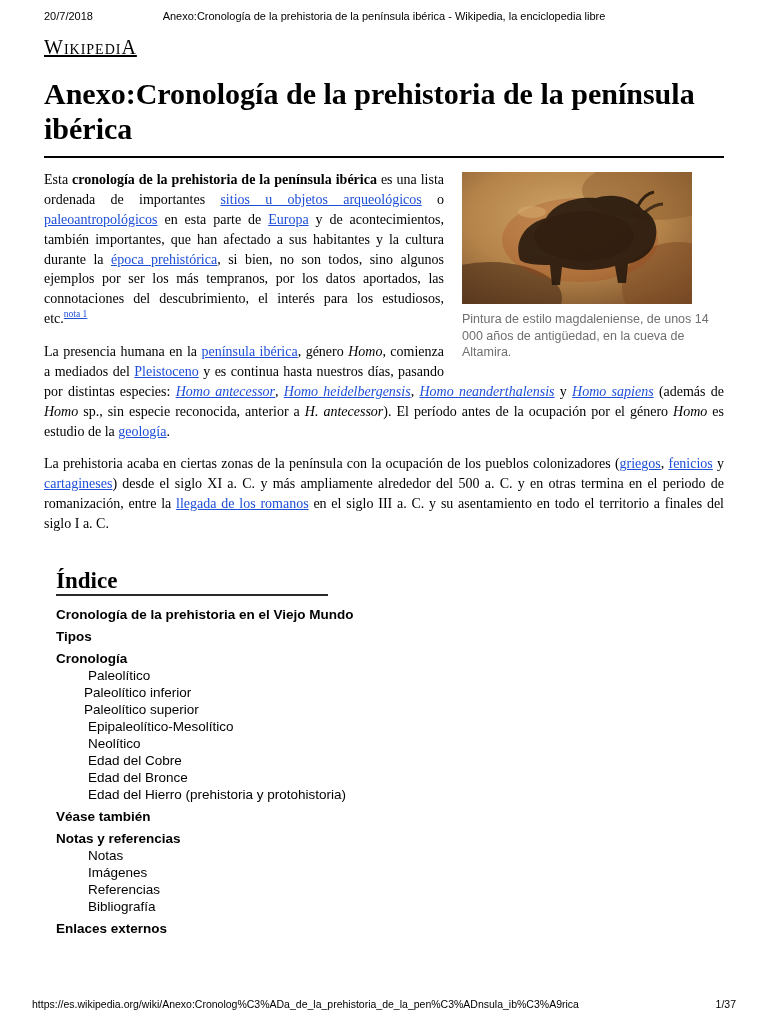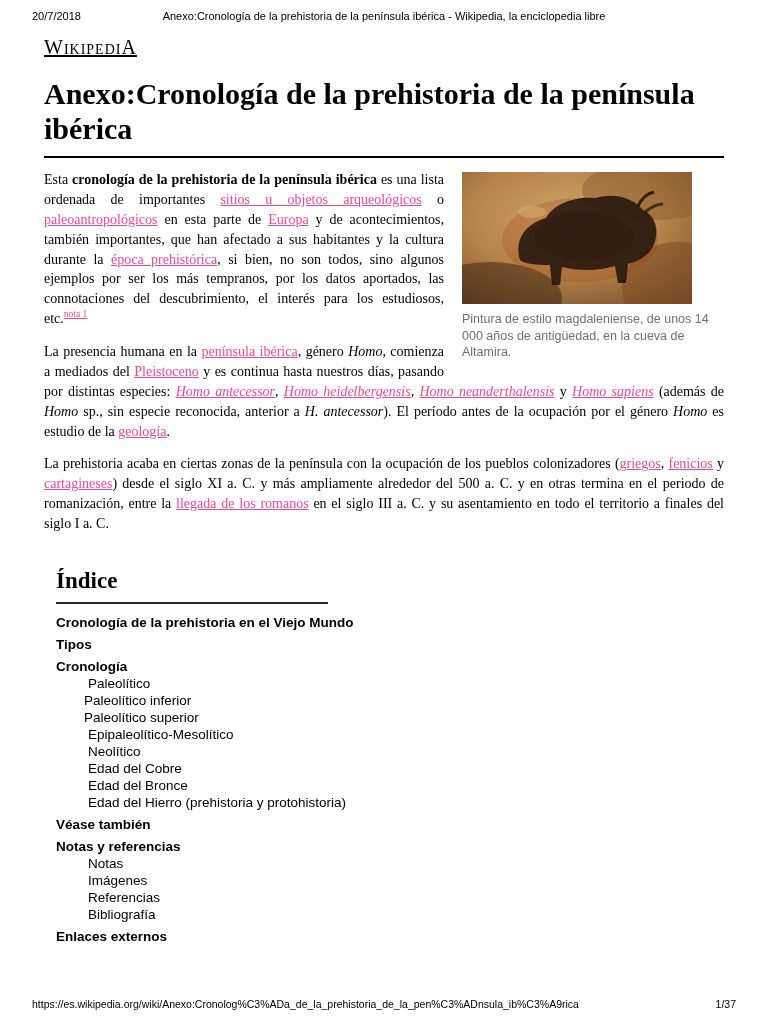--- a/index.html
+++ b/index.html
@@ -12,21 +12,21 @@
     overflow: hidden;
     font-family: "Liberation Serif", serif;
     color: #000;
   }
   
   .print-header {
     position: absolute; top: 10px; left: 32px; right: 32px; height: 16px;
     font-family: "Liberation Sans", sans-serif; font-size: 11px; color: #000;
   }
   .ph-title { position: absolute; left: 0; right: 0; text-align: center; }
-  .ph-date { position: absolute; left: 0; top: 0; }
+  .ph-date { position: absolute; left: 12px; top: 0; }
   .print-footer {
     position: absolute; bottom: 14px; left: 32px; right: 32px;
     display: flex; justify-content: space-between;
     font-family: "Liberation Sans", sans-serif; font-size: 10.5px; color: #000; gap: 8px;
   }
   .content { padding: 0 44px; }
   .logo {
     margin-top: 36px;
     font-family: "Liberation Serif", serif;
     font-variant: small-caps;
@@ -43,21 +43,21 @@
     padding-bottom: 10px;
     border-bottom: 2px solid #000;
   }
   .body-flow { margin-top: 12px; }
   .body-flow p {
     font-size: 14px;
     line-height: 1.42;
     text-align: justify;
     margin: 0 0 13px 0;
   }
-  a.a, a.ia { color: #ec4899; text-decoration: underline; cursor: pointer; }
+  a.a, a.ia { color: #1d4ed8; text-decoration: underline; cursor: pointer; }
   .i, .ia { font-style: italic; }
   .b { font-weight: bold; }
   sup { font-size: 9.5px; line-height: 0; }
   sup a.a { text-decoration: underline; }
 
   figure.wiki-figure {
     float: right;
     width: 262px;
     margin: 2px 0 8px 18px;
     padding: 0;
@@ -70,21 +70,20 @@
     color: #6f6f6f;
     margin-top: 7px;
   }
 
   .toc { margin-top: 34px; margin-left: 12px; clear: both; }
   .toc-title {
     font-family: "Liberation Serif", serif;
     font-size: 23px;
     font-weight: bold;
     margin: 0 0 10px 0;
-    padding-bottom: 8px;
     border-bottom: 2px solid #2a2a2a;
     width: 272px;
   }
   .toc-list {
     font-family: "Liberation Sans", sans-serif;
     font-size: 13.5px;
     line-height: 15px;
     color: #000;
   }
   .toc-item { padding: 1px 0; cursor: pointer; }

